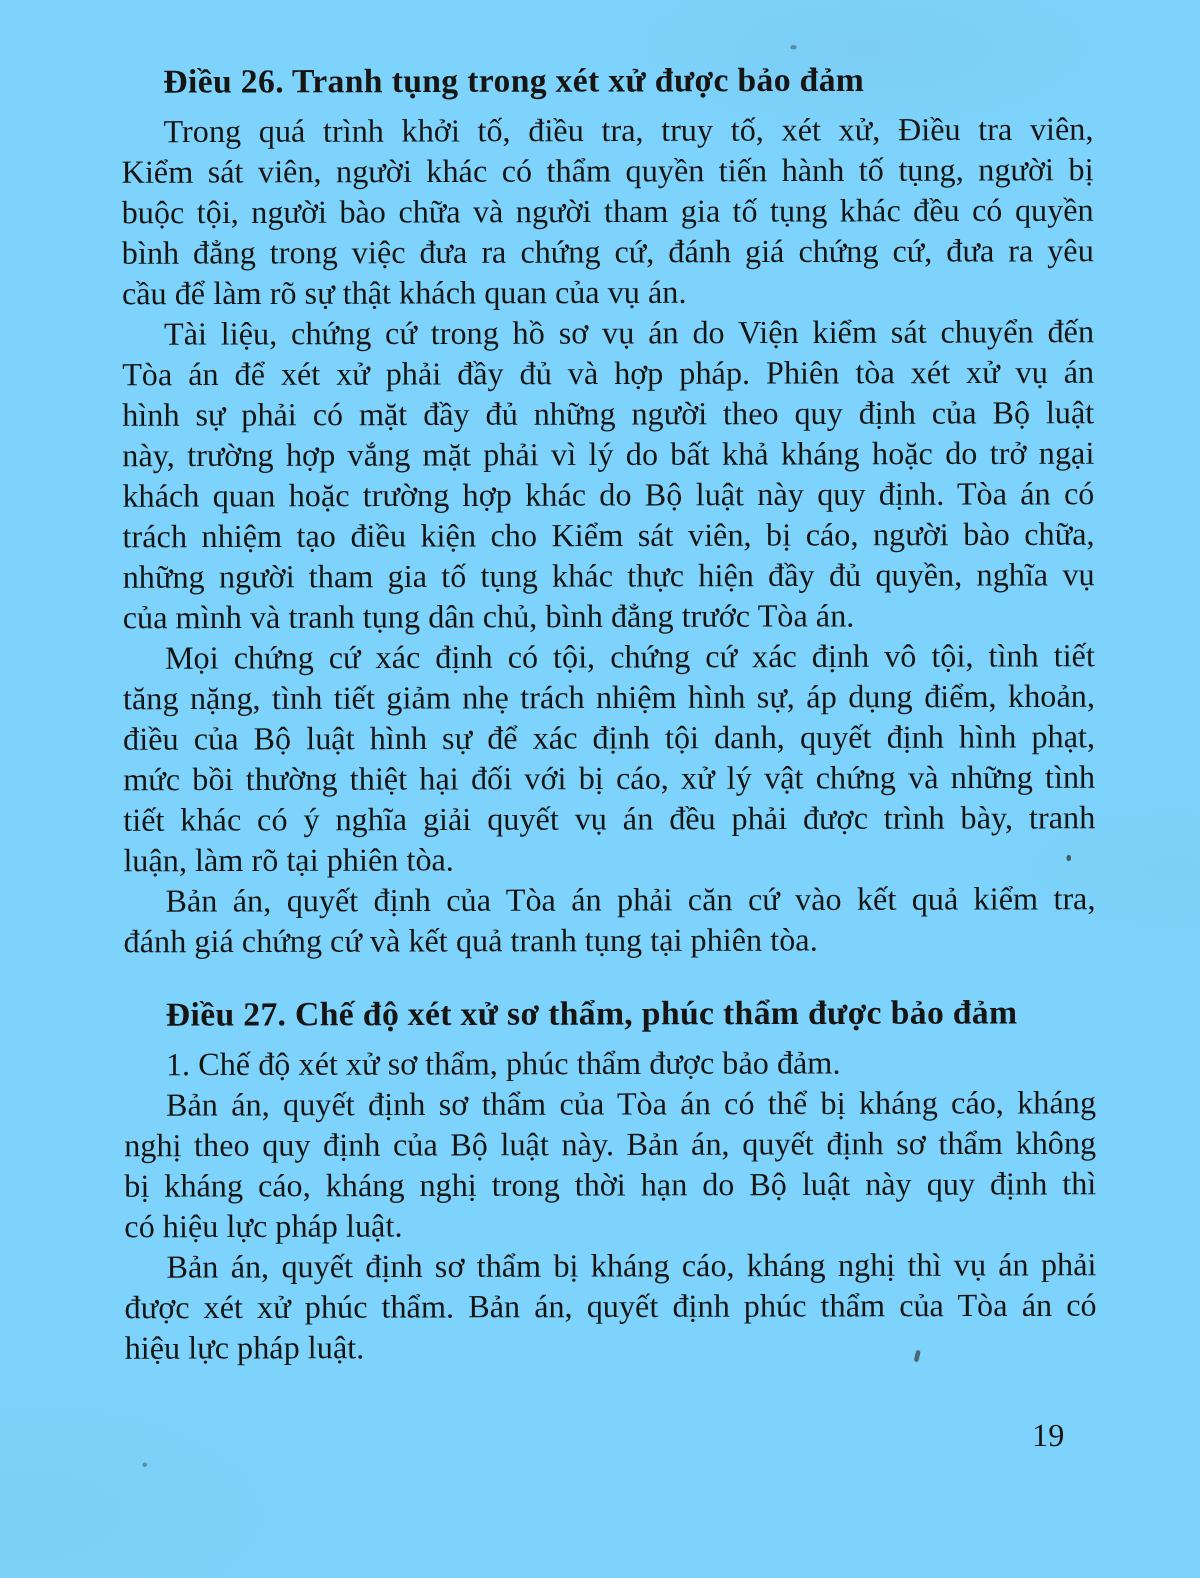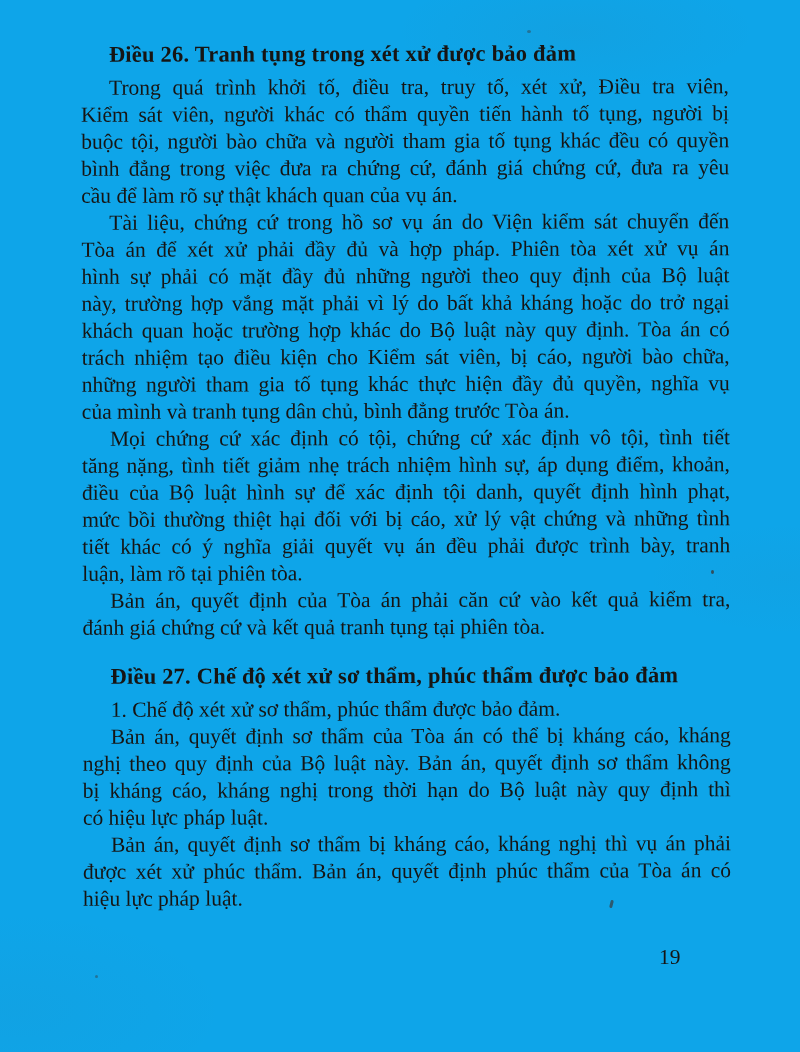--- a/index.html
+++ b/index.html
@@ -4,21 +4,21 @@
 <style>
   html, body {
     margin: 0;
     padding: 0;
     background: #ffffff;
   }
   .page {
     position: relative;
     width: 800px;
     height: 1052px;
-    background: #0ea5e9;
+    background: #7dd3fc;
     overflow: hidden;
     font-family: "Liberation Serif", "DejaVu Serif", serif;
     color: #161514;
   }
   
   .page::before {
     content: "";
     position: absolute;
     inset: 0;
     pointer-events: none;
@@ -55,21 +55,21 @@
     text-align-last: justify;
   }
   .line.first {
     text-indent: 28px;
   }
   .line.last {
     text-align-last: left;
   }
   .page-number {
     position: absolute;
-    left: 659px;
+    left: 688px;
     top: 944px;
     font-size: 21.5px;
     line-height: 27px;
   }
   .artifact {
     position: absolute;
     background: #3a3a3a;
     border-radius: 50%;
   }
   .artifact.a1 { left: 527px; top: 30px;  width: 4px; height: 3px; opacity: .45; }

